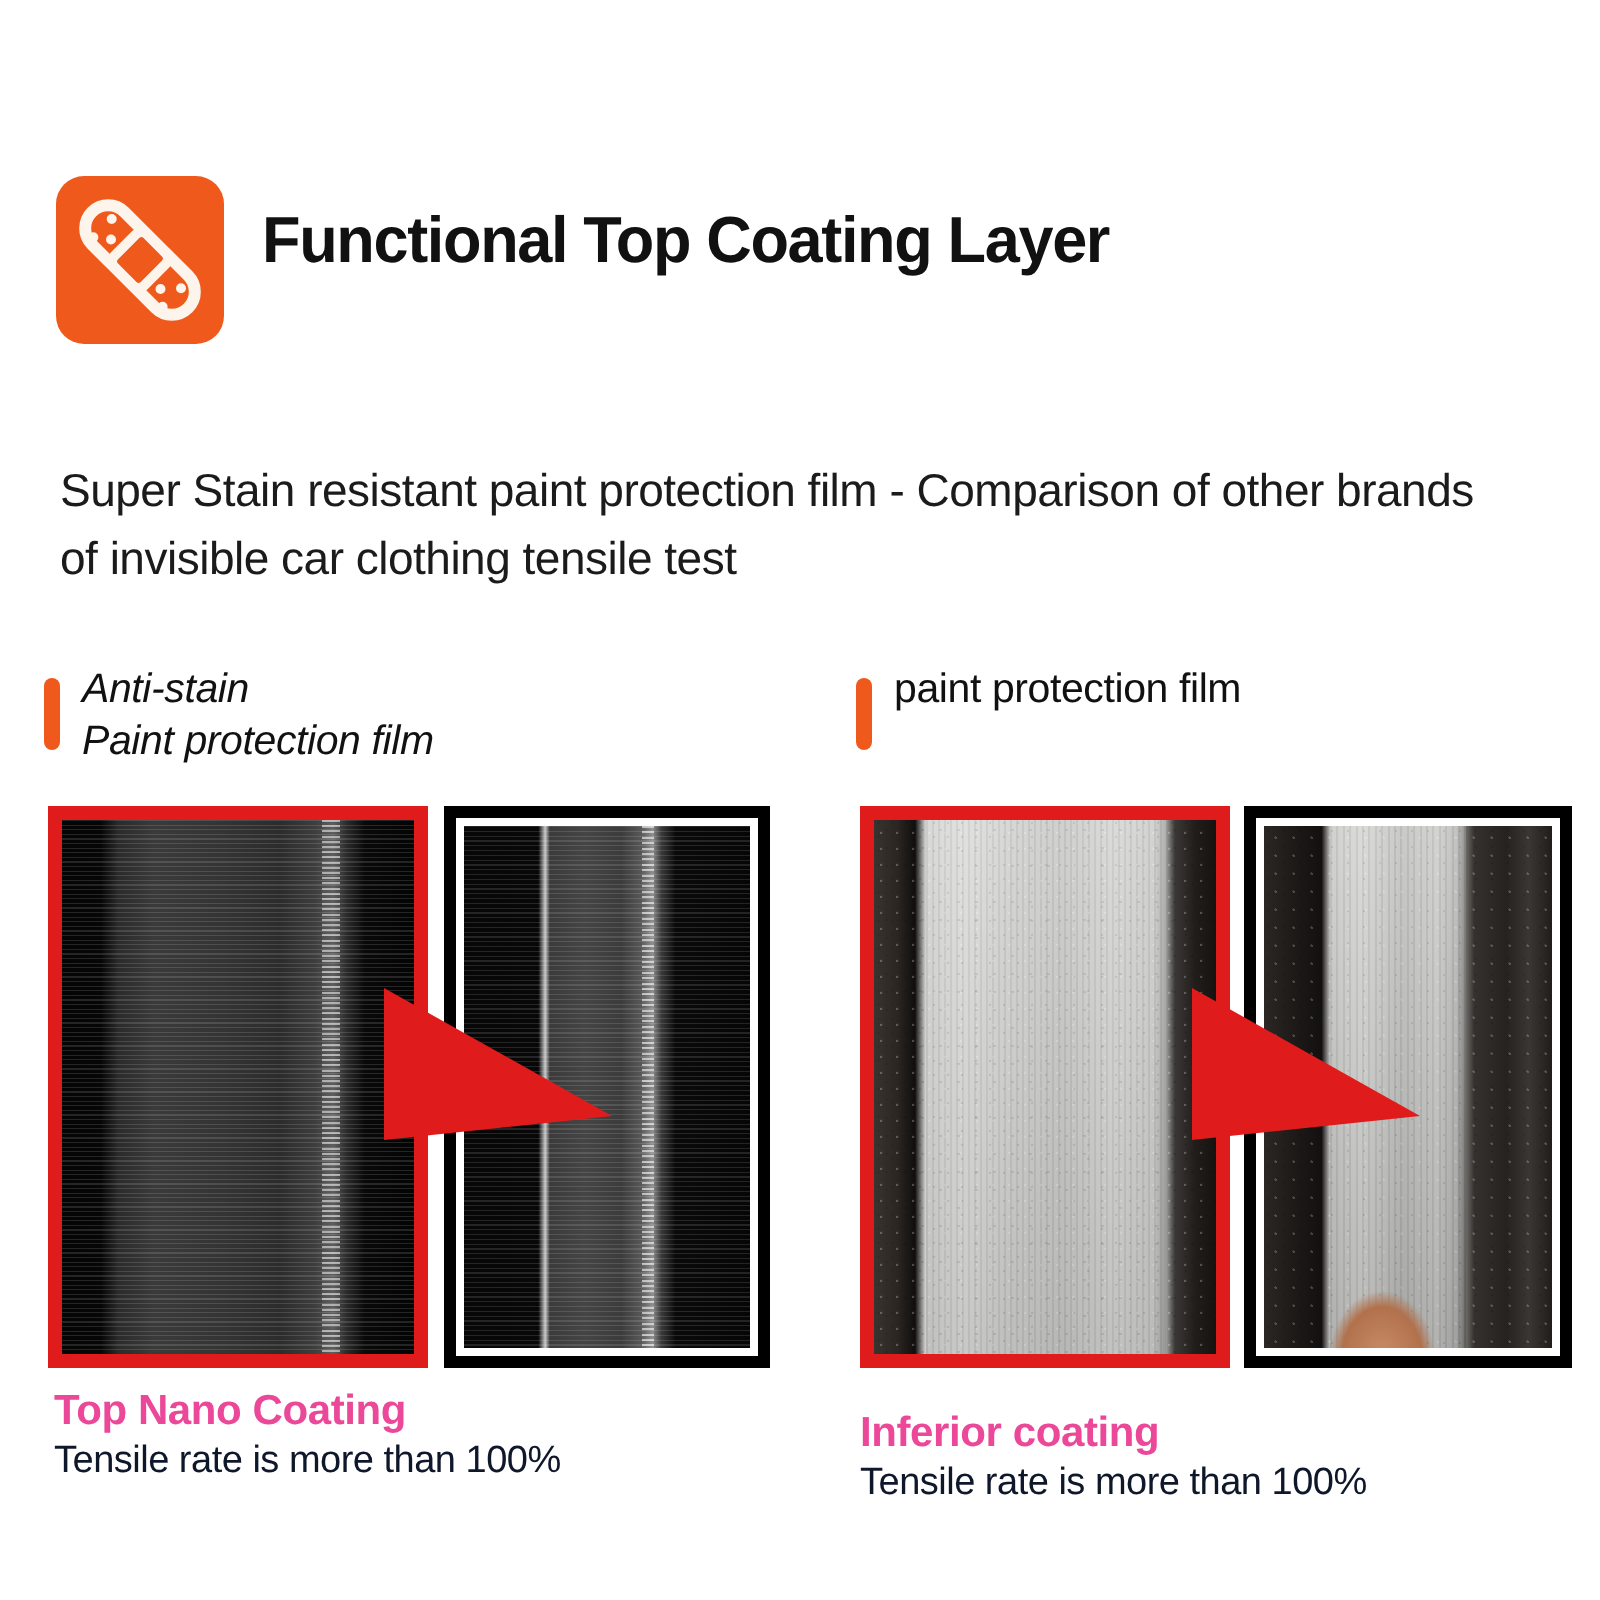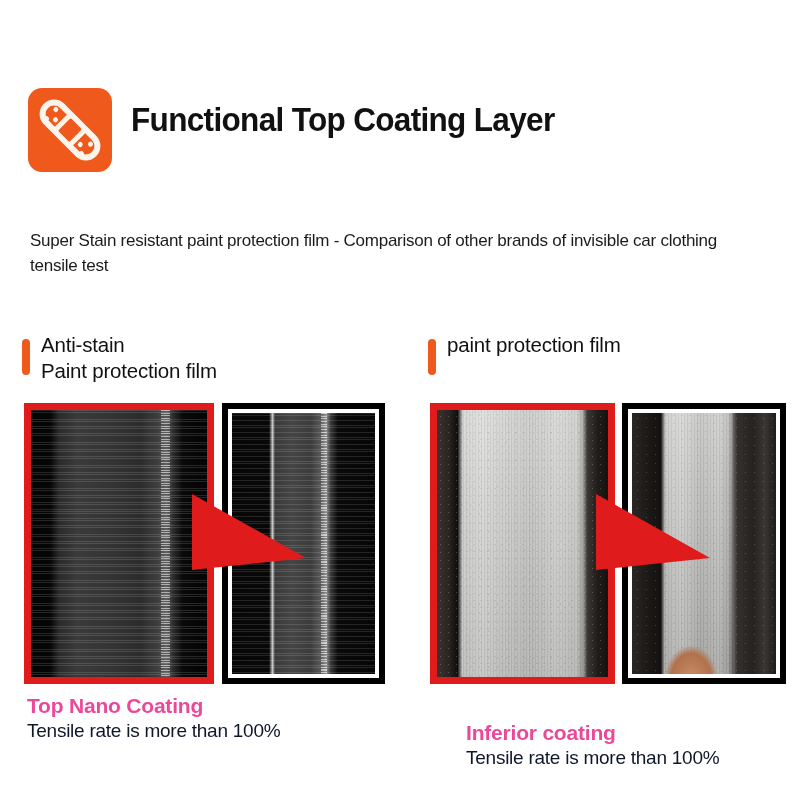--- a/index.html
+++ b/index.html
@@ -63,29 +63,29 @@
     letter-spacing: 0.3px;
     transform: scaleX(0.96);
     transform-origin: center;
   }
 
   
   #subtitle {
     position: absolute;
     left: 30px; top: 229px;
     width: 720px;
-    font-size: 17px;
+    font-size: 23px;
     color: #1b1b1b;
     line-height: 1.47;
     letter-spacing: -0.25px;
   }
 
   
   .col-heading { position: absolute; top: 332px; }
-  #col-heading-left  { left: 22px; }
+  #col-heading-left  { left: 22px; font-style: italic; }
   #col-heading-right { left: 428px; }
   .heading-bar {
     position: absolute;
     left: 0; top: 7px;
     width: 8px; height: 36px;
     background: #EF5A1C;
     border-radius: 4px;
   }
   .heading-text {
     margin-left: 19px;
@@ -208,21 +208,21 @@
 
   
   .arrow-overlay { position: absolute; pointer-events: none; }
   #arrow-left  { left: 188px; top: 492px; width: 120px; height: 92px; }
   #arrow-right { left: 592px; top: 492px; width: 120px; height: 92px; }
   .arrow-overlay svg { display: block; width: 100%; height: 100%; }
 
   
   .caption { position: absolute; }
   #caption-left  { left: 27px;  top: 693px; }
-  #caption-right { left: 430px; top: 720px; margin-left: 36px; }
+  #caption-right { left: 430px; top: 704px; }
   .caption-title {
     font-size: 21px;
     font-weight: bold;
     color: #ec4899;
     letter-spacing: -0.2px;
     line-height: 1.2;
     white-space: nowrap;
   }
   .caption-sub {
     margin-top: 2px;

